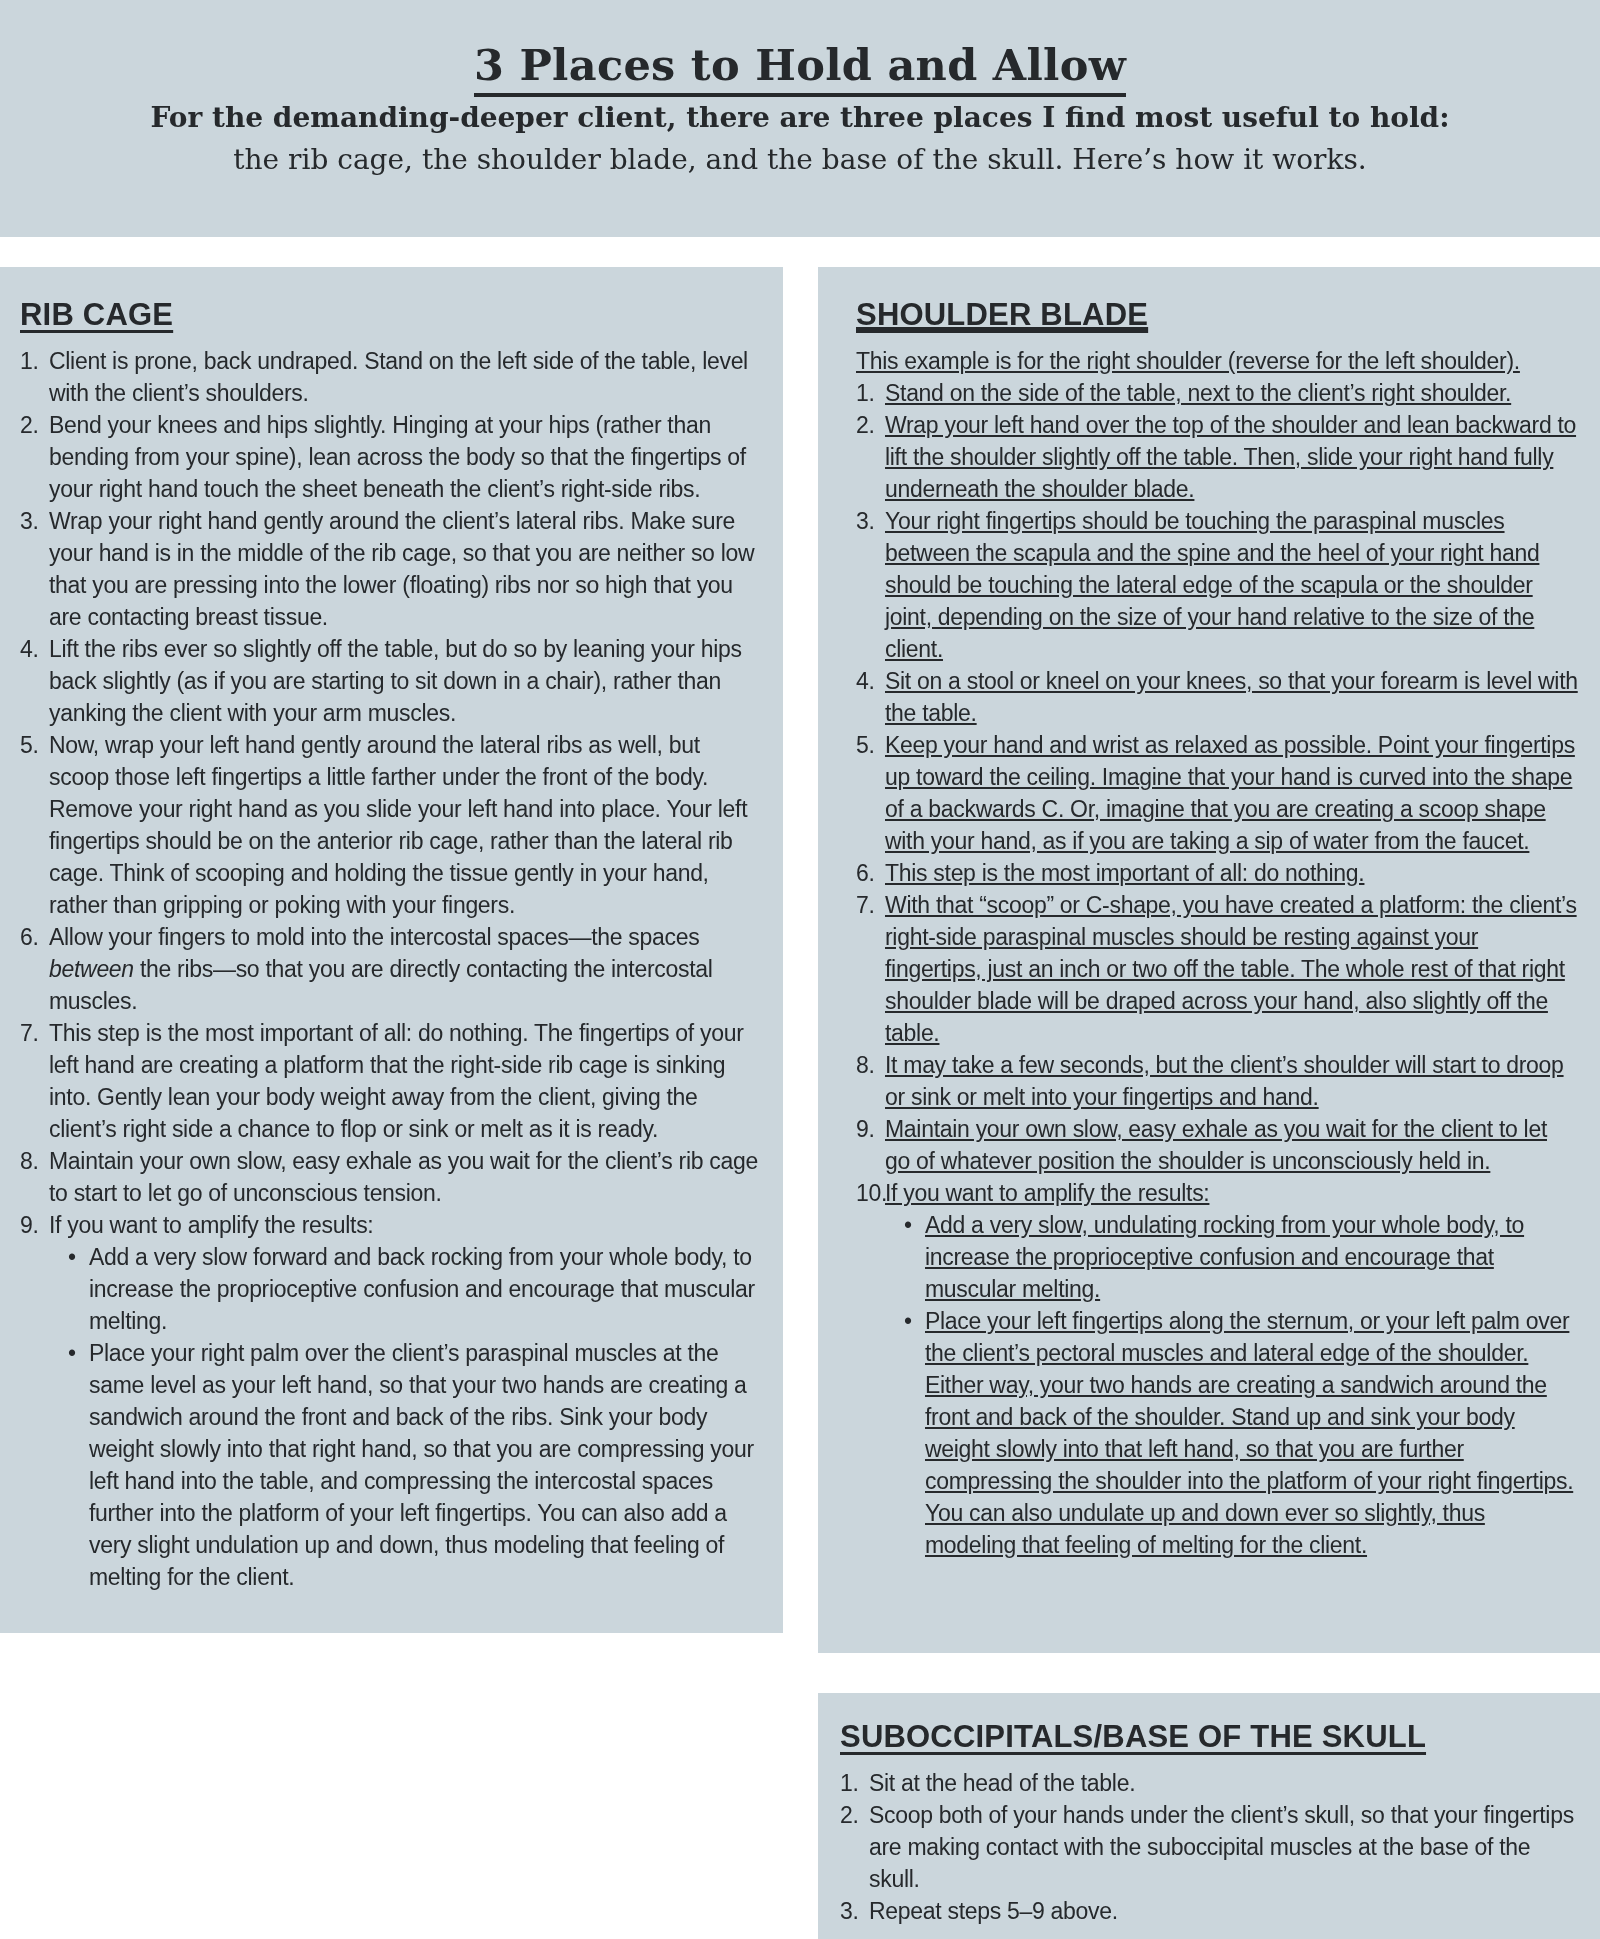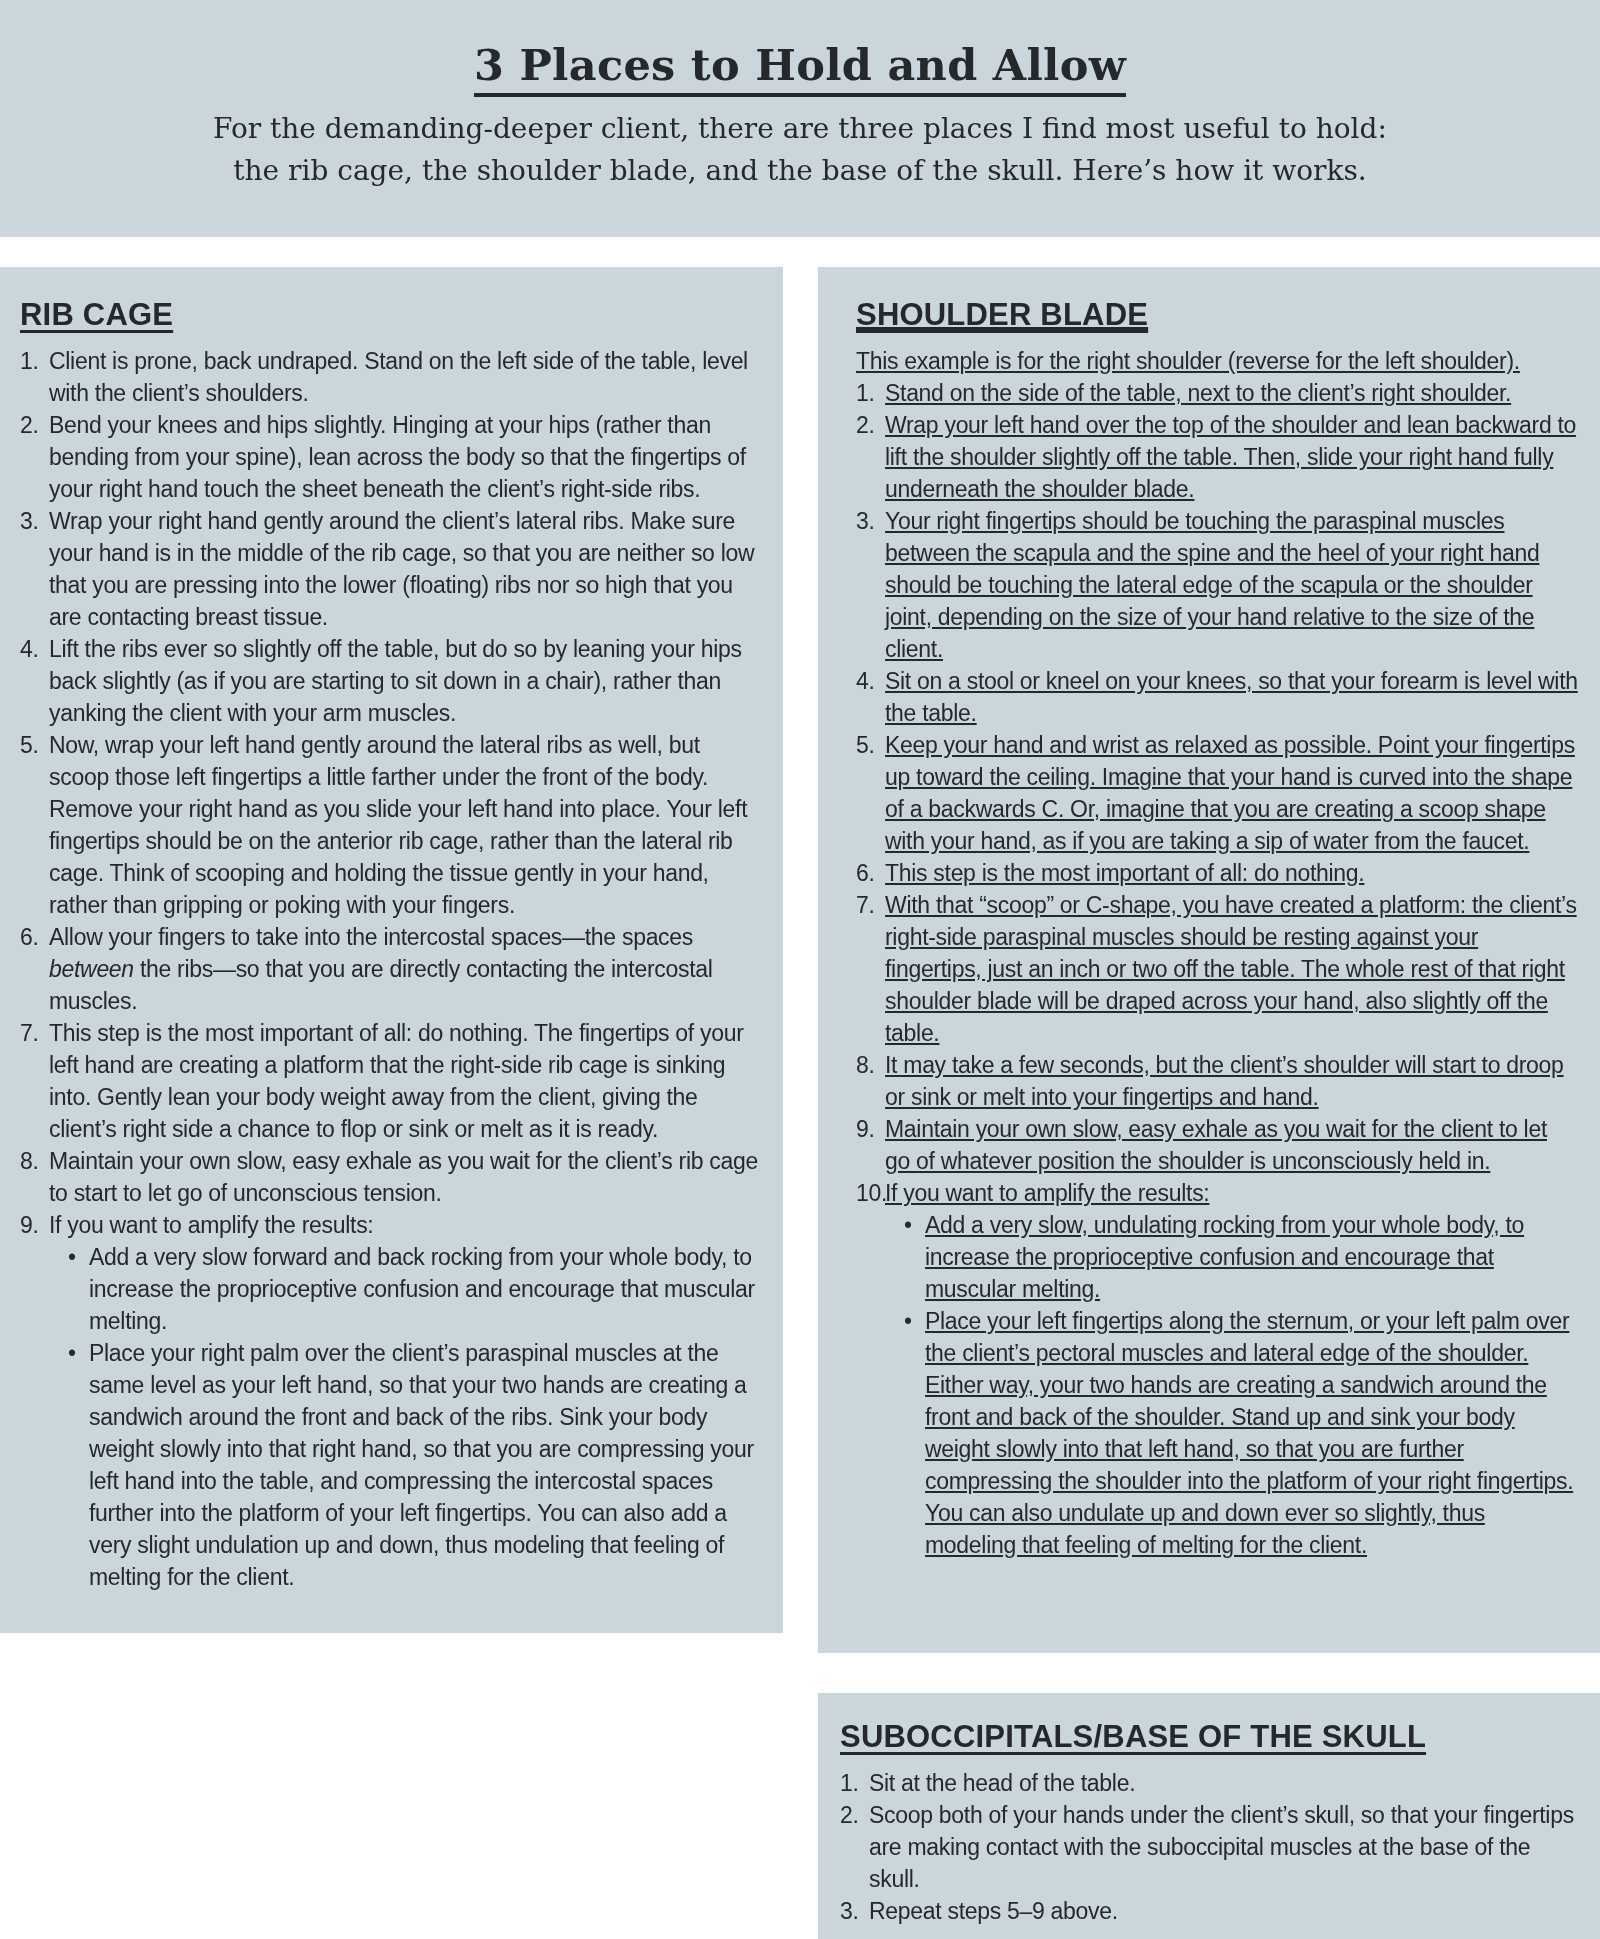--- a/index.html
+++ b/index.html
@@ -37,21 +37,21 @@
     display:inline-block;
     border-bottom:4px solid currentColor;
     padding-bottom:4px;
   }
   .subtitle{
     font-family:"DejaVu Serif", serif;
     font-size:28px;
     line-height:42px;
     letter-spacing:0;
   }
-  .subtitle .line:first-child{margin-top:11px;}
+  .subtitle .line:first-child{margin-top:0;font-weight:bold;}
   
   .columns{
     display:flex;
     gap:35px;
     margin-top:30px;
     align-items:stretch;
   }
   .col-left{width:783px;flex:0 0 783px;}
   .col-right{width:782px;flex:1;display:flex;flex-direction:column;}
   .panel{
@@ -134,21 +134,21 @@
   <div class="columns">
 
     <section class="panel panel-ribcage col-left">
       <h2 class="section-heading">RIB CAGE</h2>
       <ol class="steps">
           <li><span>Client is prone, back undraped. Stand on the left side of the table, level with the client’s shoulders.</span></li>
           <li><span>Bend your knees and hips slightly. Hinging at your hips (rather than bending from your spine), lean across the body so that the fingertips of your right hand touch the sheet beneath the client’s right-side ribs.</span></li>
           <li><span>Wrap your right hand gently around the client’s lateral ribs. Make sure your hand is in the middle of the rib cage, so that you are neither so low that you are pressing into the lower (floating) ribs nor so high that you are contacting breast tissue.</span></li>
           <li><span>Lift the ribs ever so slightly off the table, but do so by leaning your hips back slightly (as if you are starting to sit down in a chair), rather than yanking the client with your arm muscles.</span></li>
           <li><span>Now, wrap your left hand gently around the lateral ribs as well, but scoop those left fingertips a little farther under the front of the body. Remove your right hand as you slide your left hand into place. Your left fingertips should be on the anterior rib cage, rather than the lateral rib cage. Think of scooping and holding the tissue gently in your hand, rather than gripping or poking with your fingers.</span></li>
-          <li><span><span>Allow your fingers to take into the intercostal spaces—the spaces </span><em>between</em><span> the ribs—so that you are directly contacting the intercostal muscles.</span></span></li>
+          <li><span><span>Allow your fingers to mold into the intercostal spaces—the spaces </span><em>between</em><span> the ribs—so that you are directly contacting the intercostal muscles.</span></span></li>
           <li><span>This step is the most important of all: do nothing. The fingertips of your left hand are creating a platform that the right-side rib cage is sinking into. Gently lean your body weight away from the client, giving the client’s right side a chance to flop or sink or melt as it is ready.</span></li>
           <li><span>Maintain your own slow, easy exhale as you wait for the client’s rib cage to start to let go of unconscious tension.</span></li>
           <li><span>If you want to amplify the results:</span><ul class="bullets">
               <li>Add a very slow forward and back rocking from your whole body, to increase the proprioceptive confusion and encourage that muscular melting.</li>
               <li>Place your right palm over the client’s paraspinal muscles at the same level as your left hand, so that your two hands are creating a sandwich around the front and back of the ribs. Sink your body weight slowly into that right hand, so that you are compressing your left hand into the table, and compressing the intercostal spaces further into the platform of your left fingertips. You can also add a very slight undulation up and down, thus modeling that feeling of melting for the client.</li>
             </ul></li>
         </ol>
     </section>
 
     <div class="col-right">

